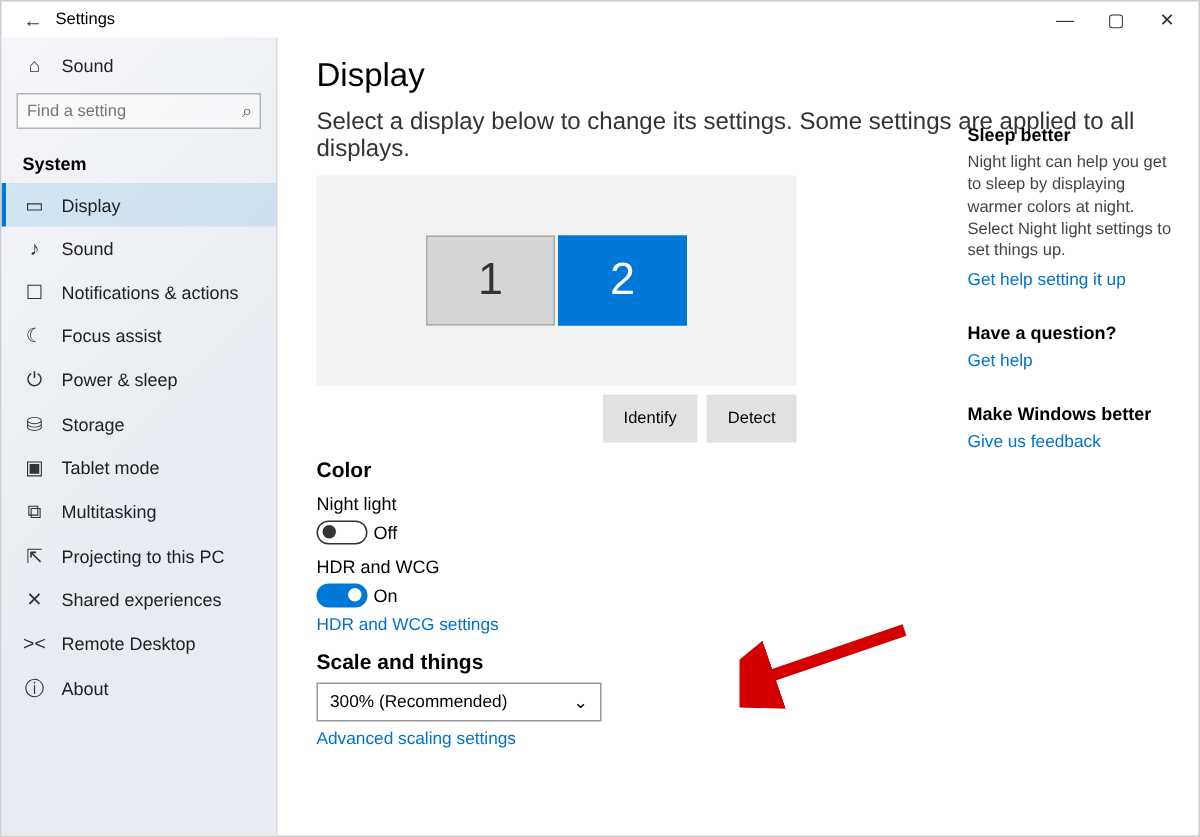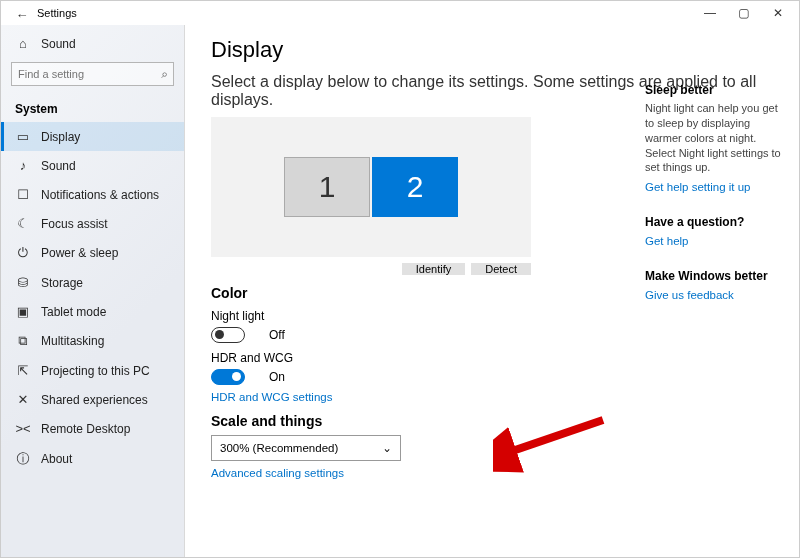--- a/index.html
+++ b/index.html
@@ -96,24 +96,24 @@
   }
   .monitor.m1 { background: #d6d6d6; color: #333; }
   .monitor.m2 { background: #0078d7; color: #fff; border-color:#0078d7;}
   .btn-row {
     width: 320px;
     display: flex; justify-content: flex-end; gap: 6px;
     margin: 6px 0 4px 0;
   }
   .btn {
     background: #e1e1e1; border: none;
-    padding: 0 14px; font-size: 11px;
+    padding: 10px 14px; font-size: 11px;
   }
   .label { font-size: 12px; margin-top: 8px; }
-  .toggle-row { display: flex; align-items: center; gap: 24px; margin: 4px 0; }
+  .toggle-row { display: flex; align-items: center; gap: 4px; margin: 4px 0; }
   .toggle {
     width: 34px; height: 16px; border-radius: 10px;
     border: 1.5px solid #333; position: relative; background: #fff;
   }
   .toggle .knob {
     width: 9px; height: 9px; border-radius: 50%;
     background: #333; position: absolute; top: 2px; left: 3px;
   }
   .toggle.on { background: #0078d7; border-color:#0078d7; }
   .toggle.on .knob { background: #fff; left: auto; right: 3px; }

